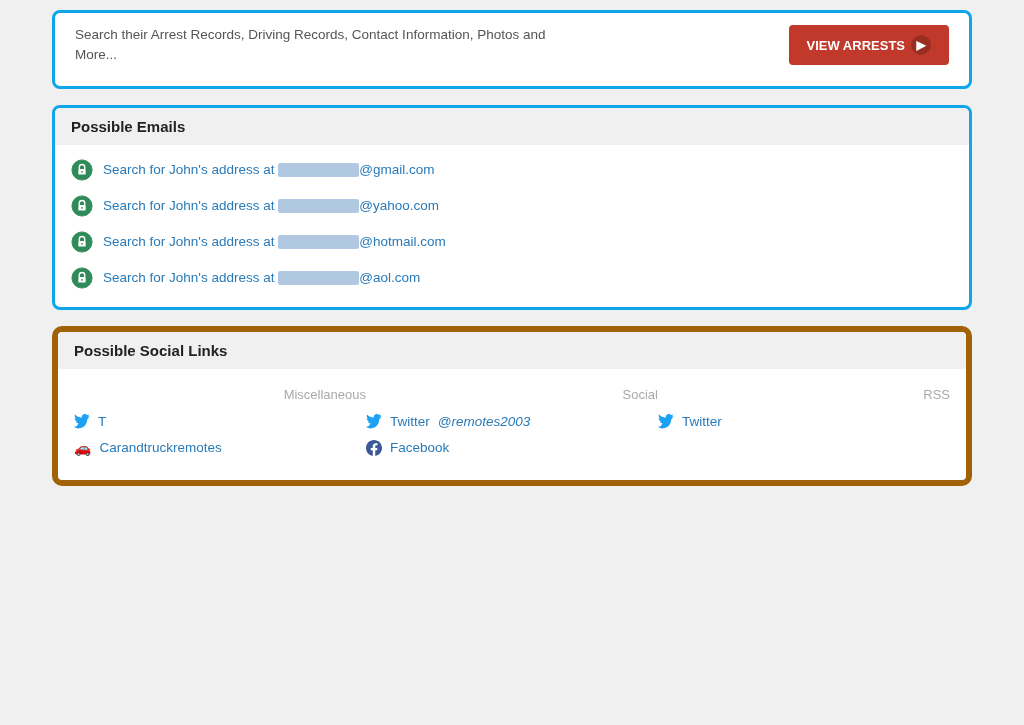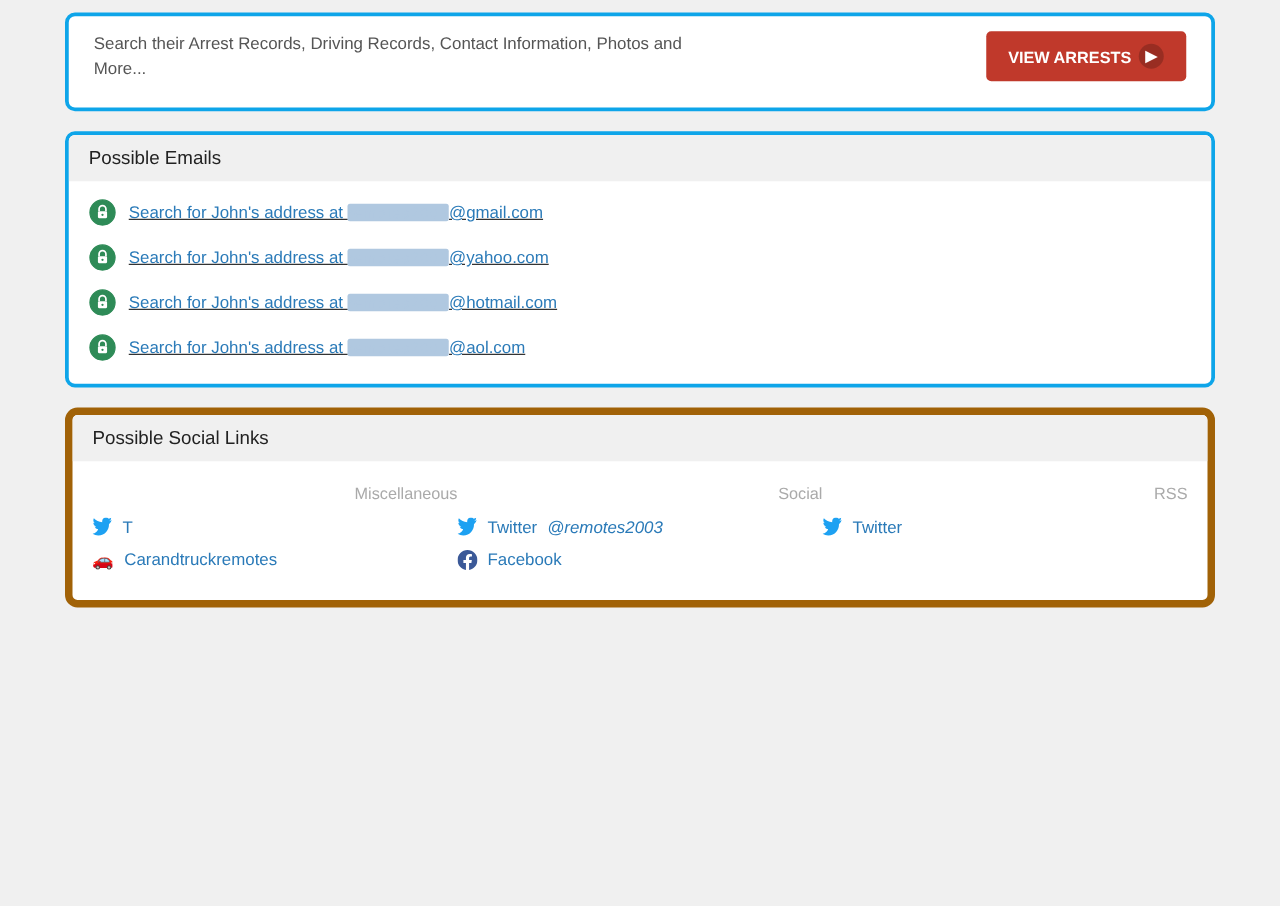--- a/index.html
+++ b/index.html
@@ -64,34 +64,33 @@
       display: flex;
       align-items: center;
       justify-content: center;
       font-size: 12px;
     }
 
     
     .section-header {
       background: #f0f0f0;
       padding: 10px 16px;
-      font-weight: normal;
+      font-weight: bold;
       font-size: 15px;
       color: #222;
       border-radius: 4px 4px 0 0;
     }
 
     
     .emails-card {
       padding: 0;
     }
 
     .emails-list {
       padding: 14px 16px 18px;
-      text-decoration: underline;
     }
 
     .email-item {
       display: flex;
       align-items: center;
       gap: 10px;
       margin-bottom: 14px;
       color: #2a7ab8;
       font-size: 13.5px;
       cursor: pointer;

